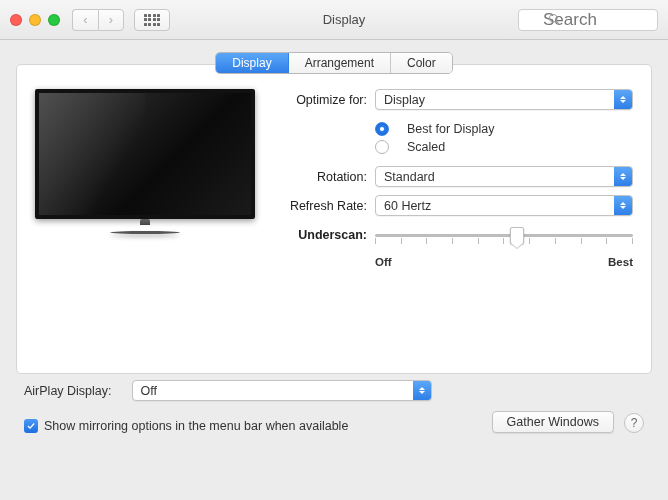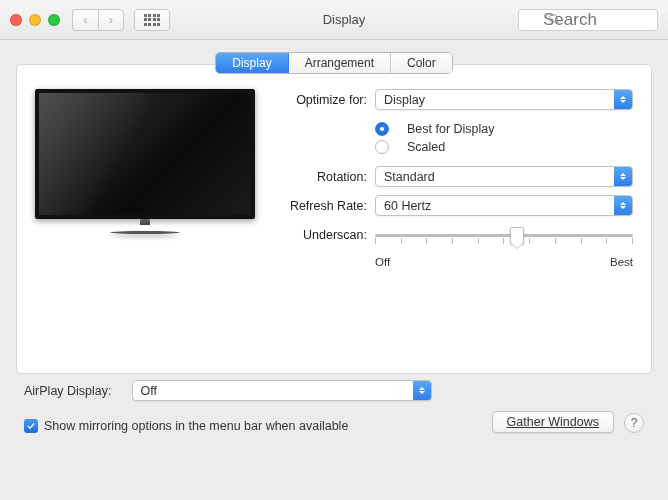--- a/index.html
+++ b/index.html
@@ -75,21 +75,21 @@
   
   .footer { padding: 6px 8px 0 8px; font-size:12.5px; color:#333; }
   .frow { display:flex; align-items:center; margin-bottom: 10px; gap:20px;}
   .frow .lbl2 { width:auto;}
   .footer .select { width: 300px;}
 
   .checkbox { width:14px; height:14px; border-radius:3px; background: linear-gradient(#4a98f7,#1d6fe0); display:inline-flex; align-items:center; justify-content:center; margin-right:6px;}
   .checkbox svg { width:10px; height:10px;}
 
   .bottomrow { display:flex; align-items:flex-end; }
-  .pushbtn { height:22px; padding: 0 14px; border:1px solid #c3c3c3; border-radius:4px; background: linear-gradient(#fdfdfd,#f1f1f1); font-size:12.5px; display:flex; align-items:center; box-shadow: 0 1px 1px rgba(0,0,0,0.08); text-decoration: underline;}
+  .pushbtn { height:22px; padding: 0 14px; border:1px solid #c3c3c3; border-radius:4px; background: linear-gradient(#fdfdfd,#f1f1f1); font-size:12.5px; display:flex; align-items:center; box-shadow: 0 1px 1px rgba(0,0,0,0.08);}
   .helpbtn { width:20px; height:20px; border-radius:50%; border:1px solid #c3c3c3; background:linear-gradient(#fdfdfd,#f1f1f1); display:flex; align-items:center; justify-content:center; font-size:12px; color:#666; margin-left:10px;}
 
   .gridicon { display:grid; grid-template-columns: repeat(4,3px); grid-template-rows: repeat(3,3px); gap:1.5px;}
   .gridicon i { background:#6a6a6a; border-radius:0.5px;}
 </style>
 </head>
 <body>
 
 <div class="titlebar">
   <div class="traffic">
@@ -198,21 +198,21 @@
             <div class="select">
               <span>60 Hertz</span>
               <span class="arrows">
                   <span class="up"></span>
                   <span class="down"></span>
                 </span>
             </div>
           </div>
         </div>
 
-        <div class="row" style="align-items:flex-start;">
+        <div class="row" style="align-items:flex-start;font-weight:bold;">
           <div class="lbl" style="padding-top:4px">Underscan:</div>
           <div class="ctl sliderwrap">
             <div class="slider">
               <div class="track"></div>
               <div class="ticks">
                   <i></i>
                   <i></i>
                   <i></i>
                   <i></i>
                   <i></i>

